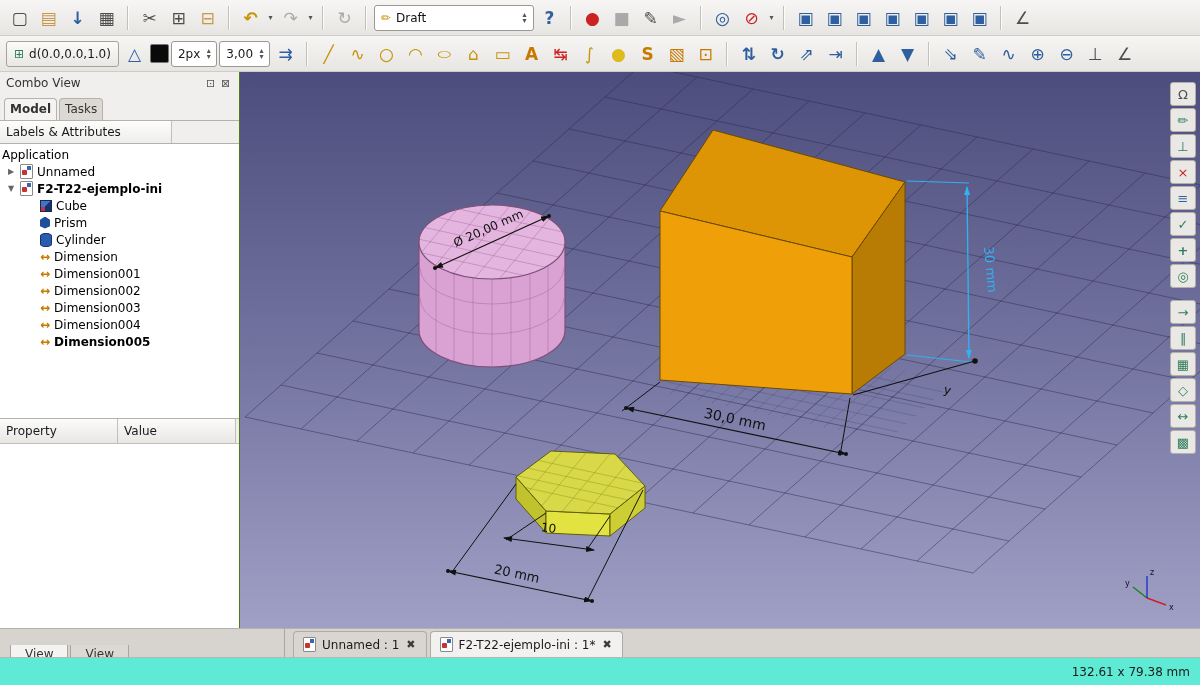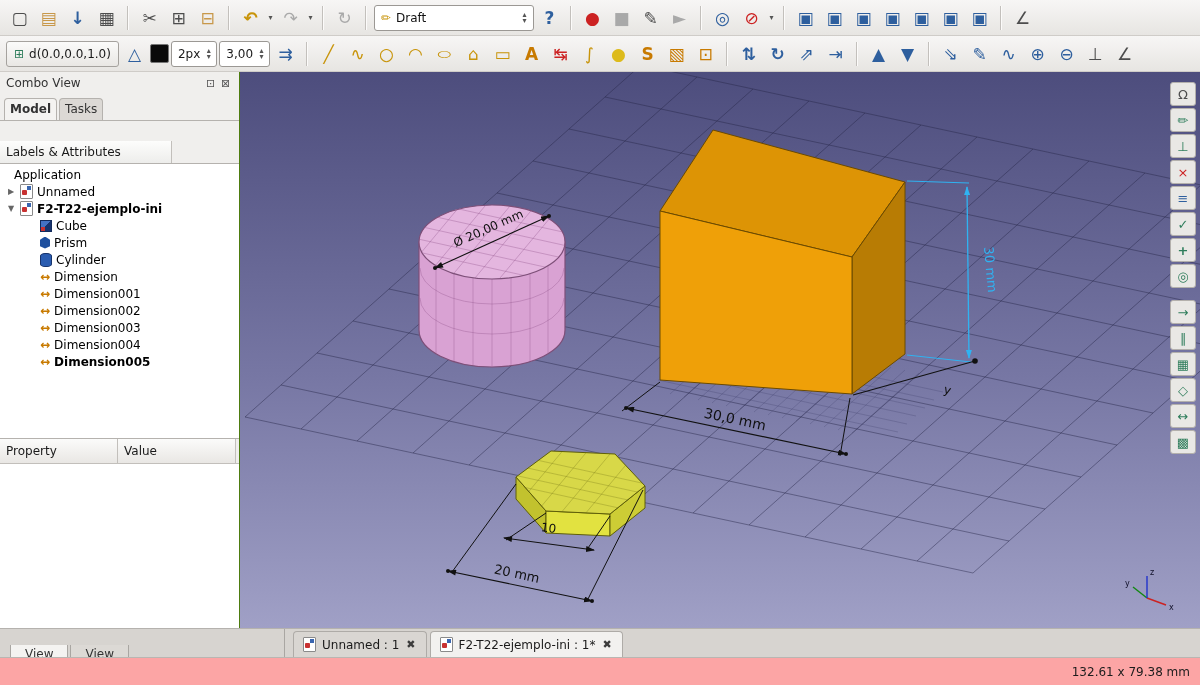--- a/index.html
+++ b/index.html
@@ -22,21 +22,21 @@
   .planebtn{display:flex;align-items:center;gap:5px;height:24px;border:1px solid #a5a29e;border-radius:3px;background:linear-gradient(#fbfbfa,#e9e7e4);padding:0 7px;font-size:12px;flex:none}
   .swatch{width:17px;height:17px;background:#0a0a0a;border:1px solid #777;border-radius:2px;flex:none}
   
   .leftpanel{position:absolute;left:0;top:72px;width:240px;height:556px;background:#f0efed;border-right:1px solid #4d7c0f;box-sizing:border-box;display:flex;flex-direction:column}
   .cv-title{height:22px;display:flex;align-items:center;padding:0 6px;color:#333}
   .cv-title .t{flex:1}
   .winbtn{width:15px;height:15px;display:flex;align-items:center;justify-content:center;font-size:11px;color:#555;border-radius:2px}
   .cvtabs{display:flex;align-items:flex-end;height:26px;padding-left:4px;gap:2px;border-bottom:1px solid #b5b2ae}
   .cvtab{padding:3px 5px 4px;border:1px solid #b5b2ae;border-bottom:none;border-radius:4px 4px 0 0;background:#ddDad6;background:#dcd9d5;color:#333}
   .cvtab.active{background:#f4f3f1;font-weight:bold}
-  .laheader{height:22px;display:flex;align-items:center;margin:20px 0 0 0;border-bottom:1px solid #b5b2ae}
+  .laheader{height:22px;display:flex;align-items:center;margin:0 0 0 0;border-bottom:1px solid #b5b2ae}
   .laheader .cell{width:172px;height:100%;display:flex;align-items:center;padding:0 6px;background:linear-gradient(#fdfdfc,#ededeb);border-right:1px solid #c2bfbb;box-sizing:border-box}
   .tree{background:#fff;height:272px;overflow:hidden;padding-top:2px;font-size:12px}
   .trow{display:flex;align-items:center;height:17px;gap:4px;white-space:nowrap}
   .texp{width:10px;font-size:8px;color:#666;text-align:center;flex:none}
   .tlabel{color:#000}
   .ic-doc{display:inline-block;width:11px;height:13px;background:#fff;border:1px solid #8a8a8a;position:relative;border-radius:1px;flex:none}
   .ic-doc:after{content:"";position:absolute;left:1px;top:5px;width:5px;height:5px;background:#c83232;border-radius:1px}
   .ic-doc:before{content:"";position:absolute;right:1px;top:1px;width:4px;height:4px;background:#3a66b0}
   .ic-prism{display:inline-block;width:10px;height:12px;background:#1e4f9e;clip-path:polygon(50% 0,100% 28%,100% 82%,50% 100%,0 82%,0 28%);flex:none}
   .ic-cube{display:inline-block;width:10px;height:10px;background:linear-gradient(135deg,#4472c4 48%,#16336e 48%);border:1px solid #122a5c;flex:none;position:relative}
@@ -49,21 +49,21 @@
   
   .band{position:absolute;left:0;top:628px;width:1200px;height:29px;background:#d7d4d0;border-top:1px solid #b5b2ae;box-sizing:border-box;display:flex}
   .band-left{width:285px;display:flex;align-items:flex-start;padding:16px 0 0 10px;gap:2px;border-right:1px solid #a9a6a2;box-sizing:border-box}
   .sbtab{padding:2px 14px 3px;border:1px solid #a9a6a2;border-top:none;border-radius:0 0 6px 6px;background:#dcd9d5;font-size:12px;color:#333}
   .sbtab.active{background:#f4f3f1}
   .band-right{flex:1;display:flex;align-items:flex-end;padding-left:8px;gap:3px}
   .mditab{display:flex;align-items:center;gap:6px;height:25px;padding:0 9px;border:1px solid #aeaba7;border-bottom:none;border-radius:4px 4px 0 0;background:#d9d6d2;font-size:12px}
   .mditab.active{background:#f2f1ef}
   .mdiclose{font-size:11px;color:#3c3c3c;padding:0 1px}
   
-  .statusbar{position:absolute;left:0;top:657px;width:1200px;height:28px;background:#fca5a5;border-top:1px solid #b9b6b2;box-sizing:border-box;display:flex;align-items:center;justify-content:flex-end;padding:0 10px;font-size:12px;color:#1c1c1c}
+  .statusbar{position:absolute;left:0;top:657px;width:1200px;height:28px;background:#5eead4;border-top:1px solid #b9b6b2;box-sizing:border-box;display:flex;align-items:center;justify-content:flex-end;padding:0 10px;font-size:12px;color:#1c1c1c}
   
   .viewport{position:absolute;left:240px;top:72px;width:960px;height:556px}
   .viewport svg{display:block}
   .rightbar{position:absolute;right:4px;top:10px;display:flex;flex-direction:column;gap:2px}
   .rb{width:24px;height:22px;background:#e9e8e5;border:1px solid #b3b0ac;border-radius:3px;display:flex;align-items:center;justify-content:center;font-size:13px}
   .mt{margin-top:10px}
 </style>
 </head>
 <body>
 
@@ -178,21 +178,21 @@
       <span class="winbtn">⊠</span>
     </div>
     <div class="cvtabs">
       <span class="cvtab active">Model</span>
       <span class="cvtab">Tasks</span>
     </div>
     <div class="laheader">
       <span class="cell">Labels &amp; Attributes</span>
     </div>
     <div class="tree">
-      <div class="trow" style="padding-left:14px">
+      <div class="trow" style="padding-left:2px">
         <span class="tlabel">Application</span>
       </div>
       <div class="trow" style="padding-left:6px">
         <span class="texp">▶</span>
         <span class="ic-doc"></span>
         <span class="tlabel">Unnamed</span>
       </div>
       <div class="trow" style="padding-left:6px">
         <span class="texp">▼</span>
         <span class="ic-doc"></span>

